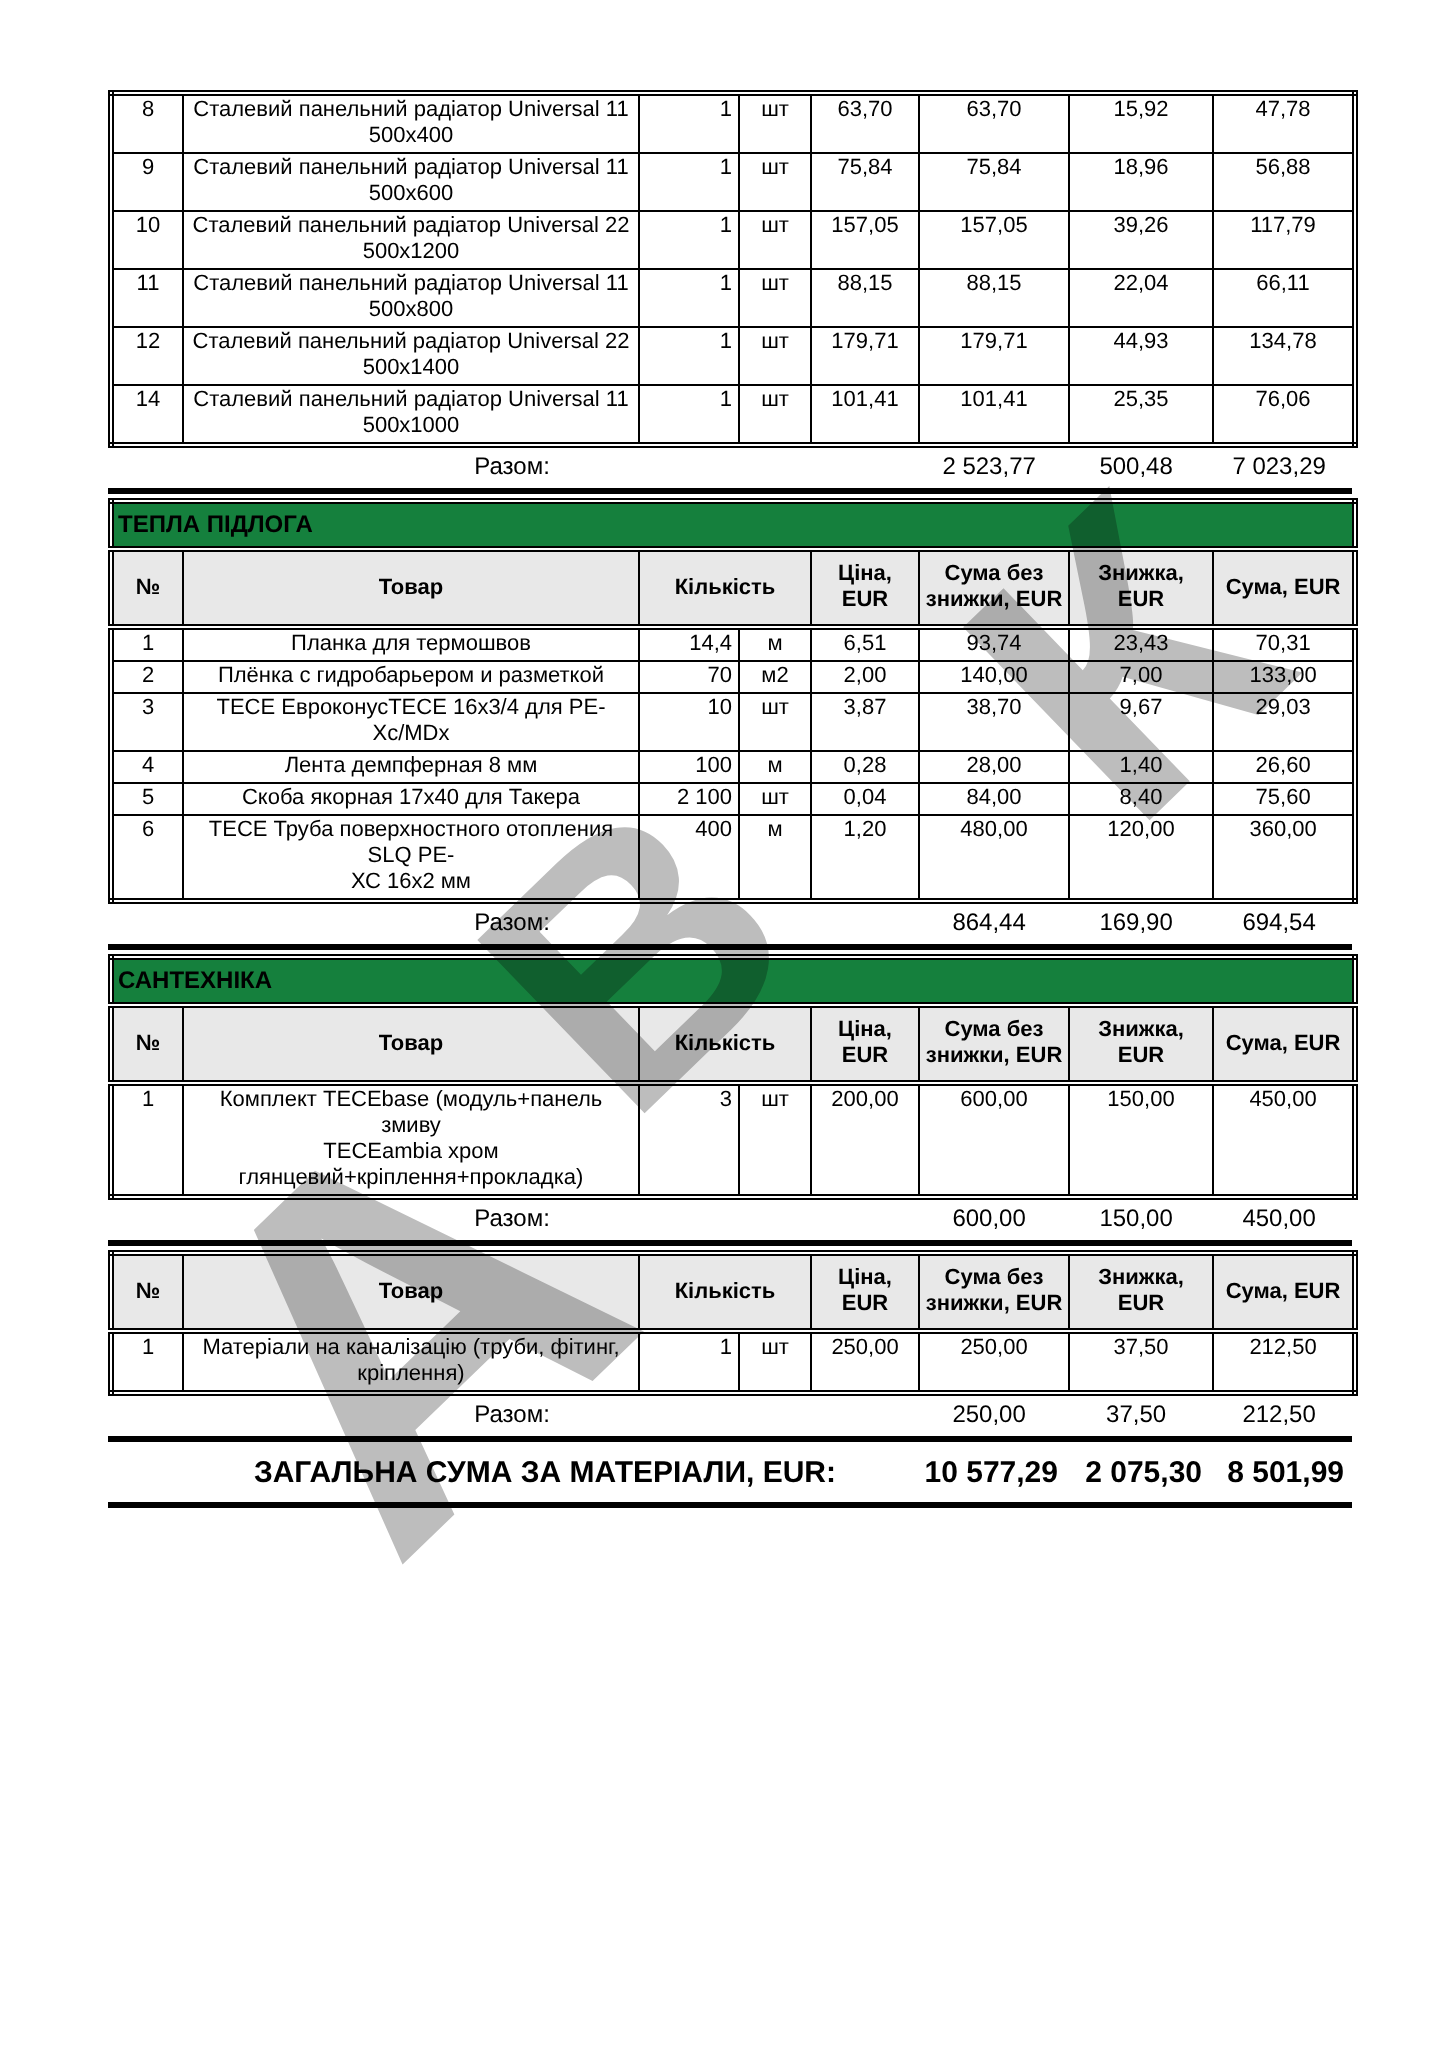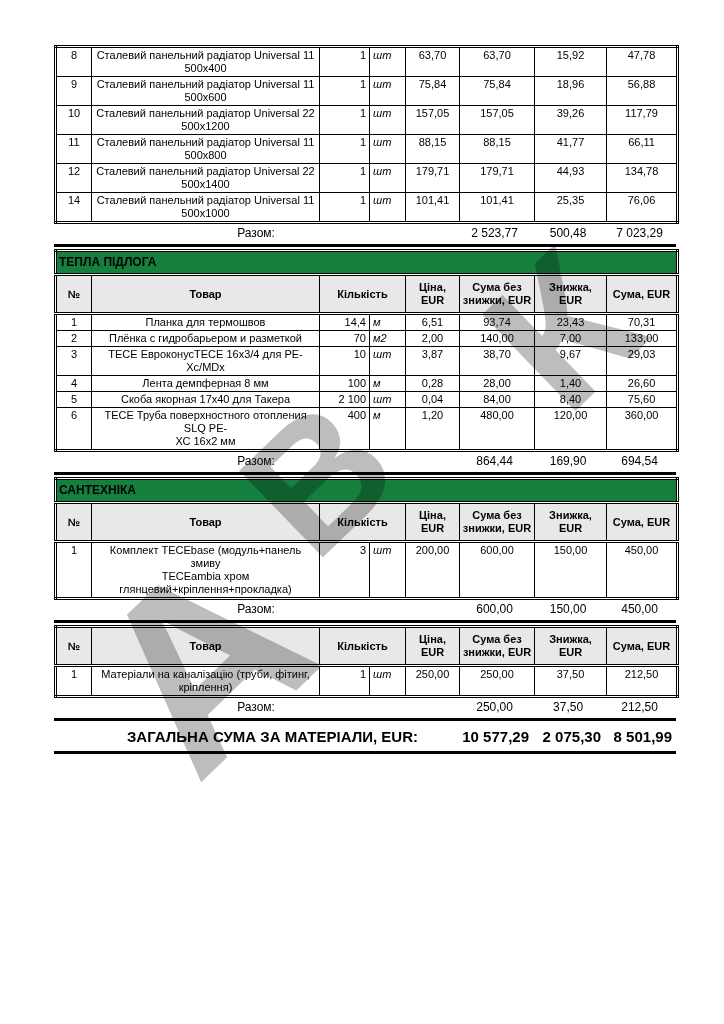--- a/index.html
+++ b/index.html
@@ -23,21 +23,21 @@
     background:#15803d; font-weight:bold; text-align:left; vertical-align:middle;
     font-size:12px; padding:4px 2px; border-bottom:3px double #000;
   }
   .grid tr.hdr th {
     background:#e8e8e8; font-weight:bold; text-align:center; vertical-align:middle;
     padding:5px 2px; white-space:pre-line; border-bottom:3px double #000;
   }
   td.cell-num   { text-align:center; }
   td.cell-name  { text-align:center; white-space:pre-line; }
   td.cell-qty   { text-align:right; }
-  td.cell-unit  { text-align:left;font-style:italic; }
+  td.cell-unit  { text-align:center; }
   td.cell-money { text-align:center; }
 
   table.totals td {
     font-weight:normal; font-size:12px; line-height:14px;
     text-align:center; padding:2px 4px 3px 2px; border:none;
   }
   table.totals td.t-label { padding-right:2px; }
 
   .thick-rule { border-top:3px solid #000; height:0; margin:1px 0 2px 0; }
 
@@ -109,21 +109,21 @@
             <td class="cell-money">117,79</td>
           </tr>
           <tr>
             <td class="cell-num">11</td>
             <td class="cell-name">Сталевий панельний радіатор Universal 11
 500х800</td>
             <td class="cell-qty">1</td>
             <td class="cell-unit">шт</td>
             <td class="cell-money">88,15</td>
             <td class="cell-money">88,15</td>
-            <td class="cell-money">41,77</td>
+            <td class="cell-money">22,04</td>
             <td class="cell-money">66,11</td>
           </tr>
           <tr>
             <td class="cell-num">12</td>
             <td class="cell-name">Сталевий панельний радіатор Universal 22
 500х1400</td>
             <td class="cell-qty">1</td>
             <td class="cell-unit">шт</td>
             <td class="cell-money">179,71</td>
             <td class="cell-money">179,71</td>

